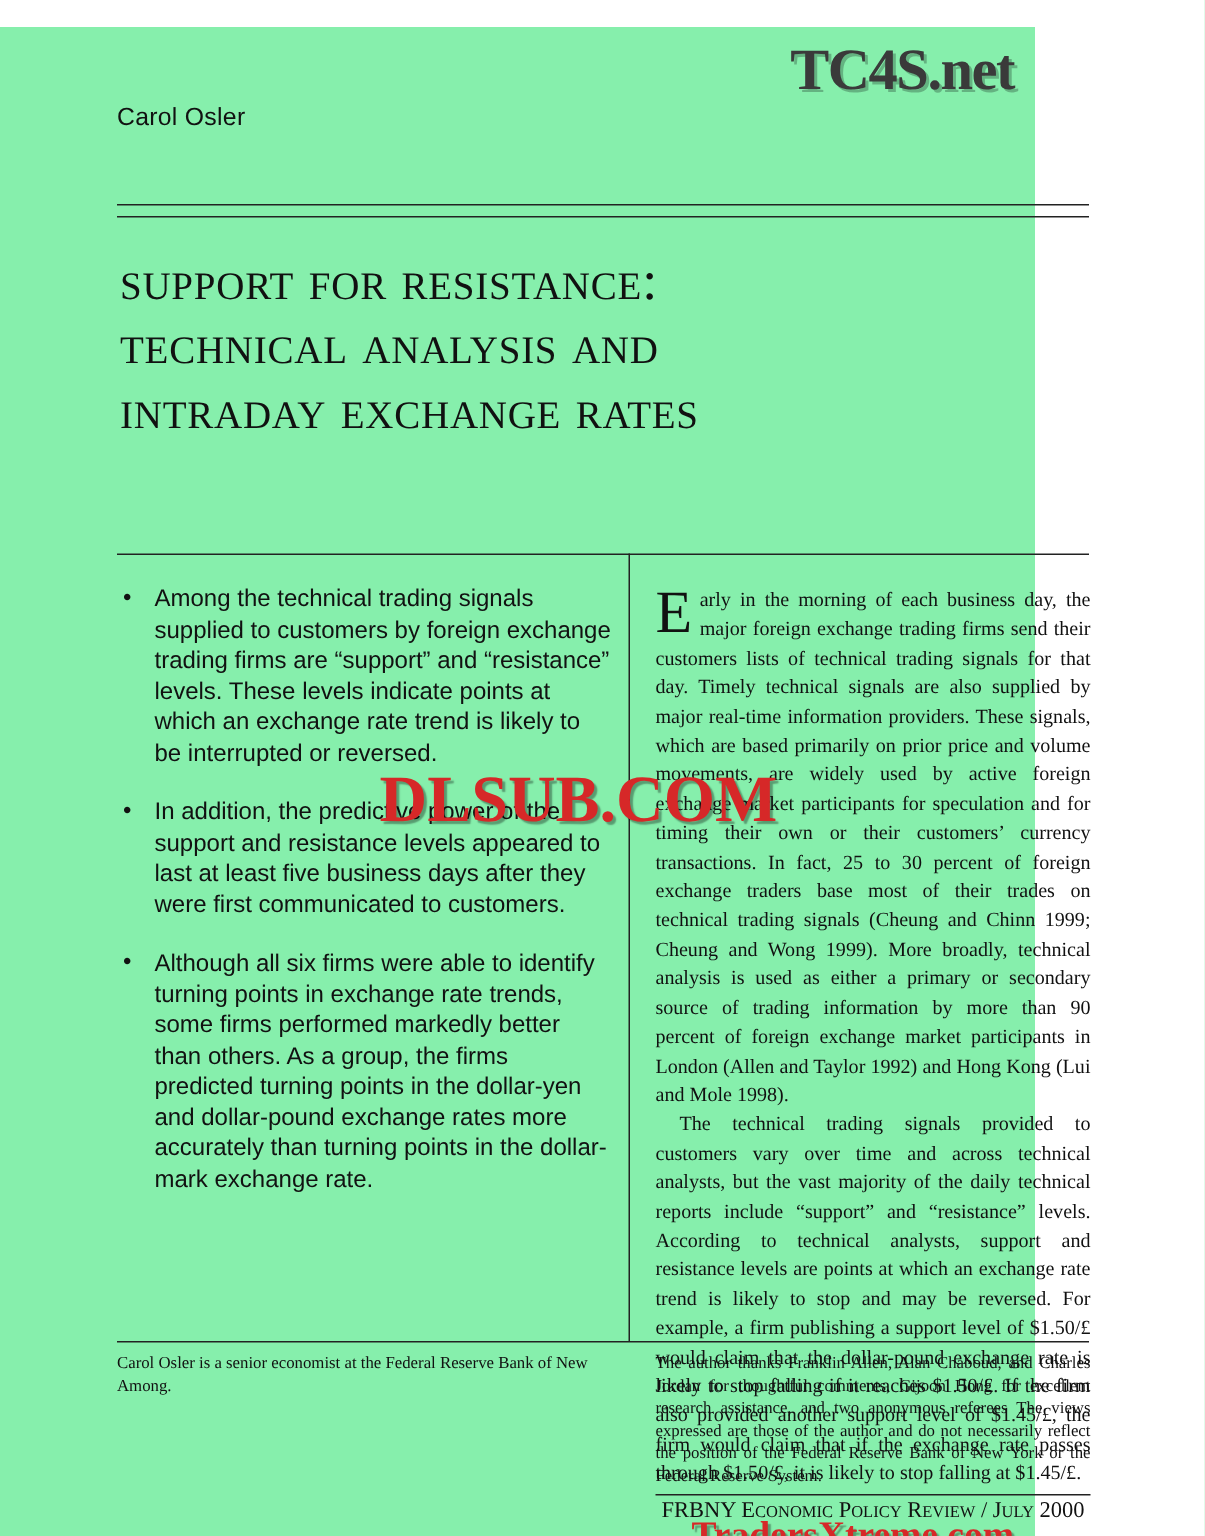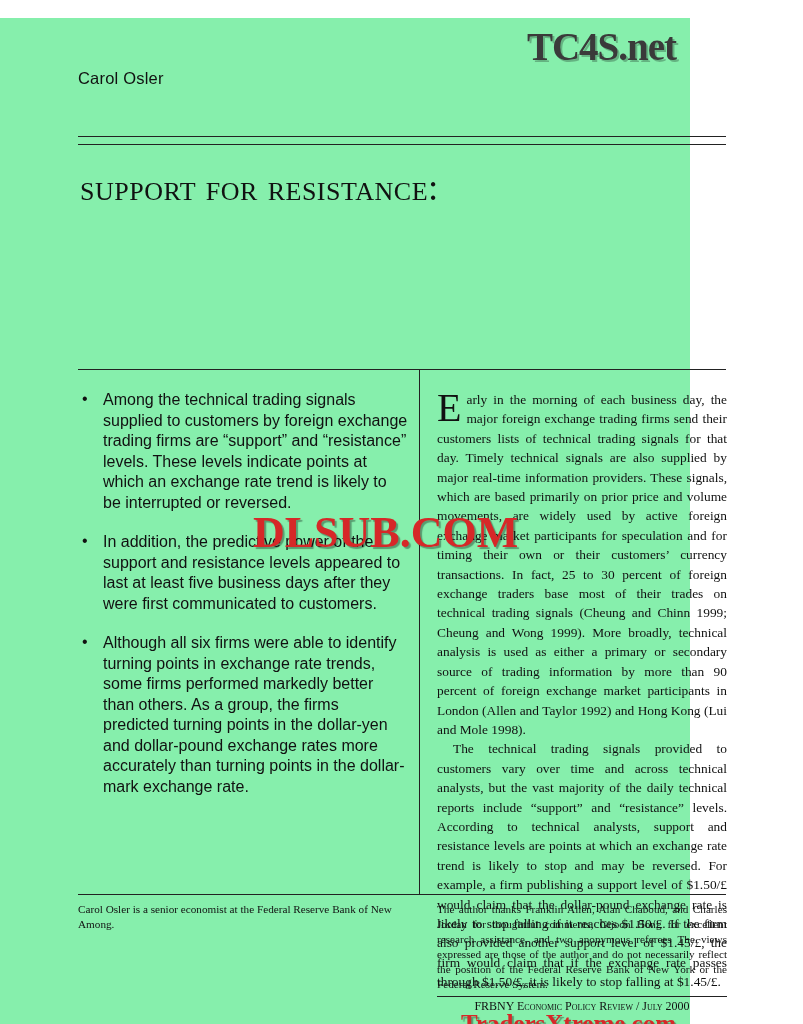--- a/index.html
+++ b/index.html
@@ -217,21 +217,21 @@
     border-top: 1px solid #222;
   }
   .footer-text {
     position: absolute;
     left: 437px;
     top: 981px;
     width: 290px;
     text-align: center;
     font-family: "Liberation Serif", serif;
     font-variant: small-caps;
-    font-size: 12px;
+    font-size: 15px;
     color: #111;
   }
   .footer-page {
     position: absolute;
     left: 742px;
     top: 981px;
     font-family: Liberation Mono, monospace;
     font-size: 11px;
     color: #111;
     margin-top: 32px;
@@ -244,20 +244,22 @@
 
   <div class="wm-top">TC4S.net</div>
 
   <div class="author">Carol Osler</div>
 
   <div class="rule-top"></div>
   <div class="rule-title-under"></div>
 
   <div class="title">
     <span class="line sc">Support for Resistance:</span>
+    <span class="line sc">Technical Analysis and</span>
+    <span class="line sc">Intraday Exchange Rates</span>
   </div>
 
   <div class="rule-body-top"></div>
   <div class="col-divider"></div>
 
   <div class="col-left">
     <ul class="bullets">
       <li>Among the technical trading signals supplied to customers by foreign exchange trading firms are “support” and “resistance” levels. These levels indicate points at which an exchange rate trend is likely to be interrupted or reversed.</li>
       <li>In addition, the predictive power of the support and resistance levels appeared to last at least five business days after they were first communicated to customers.</li>
       <li>Although all six firms were able to identify turning points in exchange rate trends, some firms performed markedly better than others. As a group, the firms predicted turning points in the dollar-yen and dollar-pound exchange rates more accurately than turning points in the dollar-mark exchange rate.</li>

